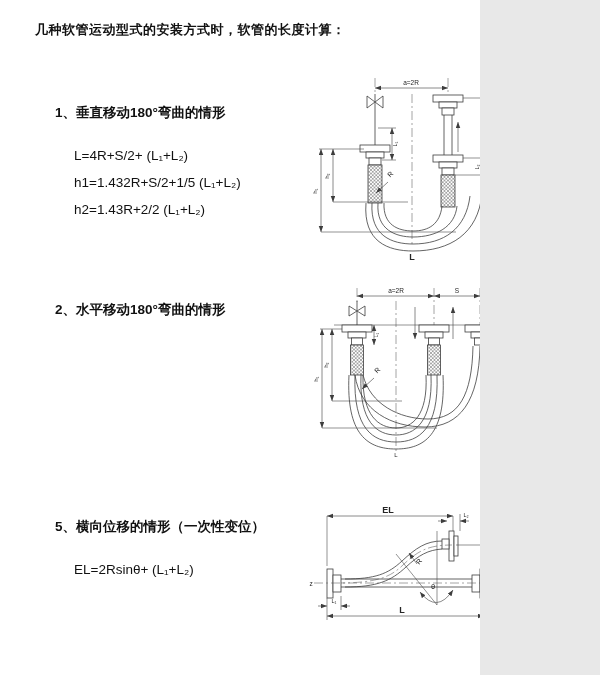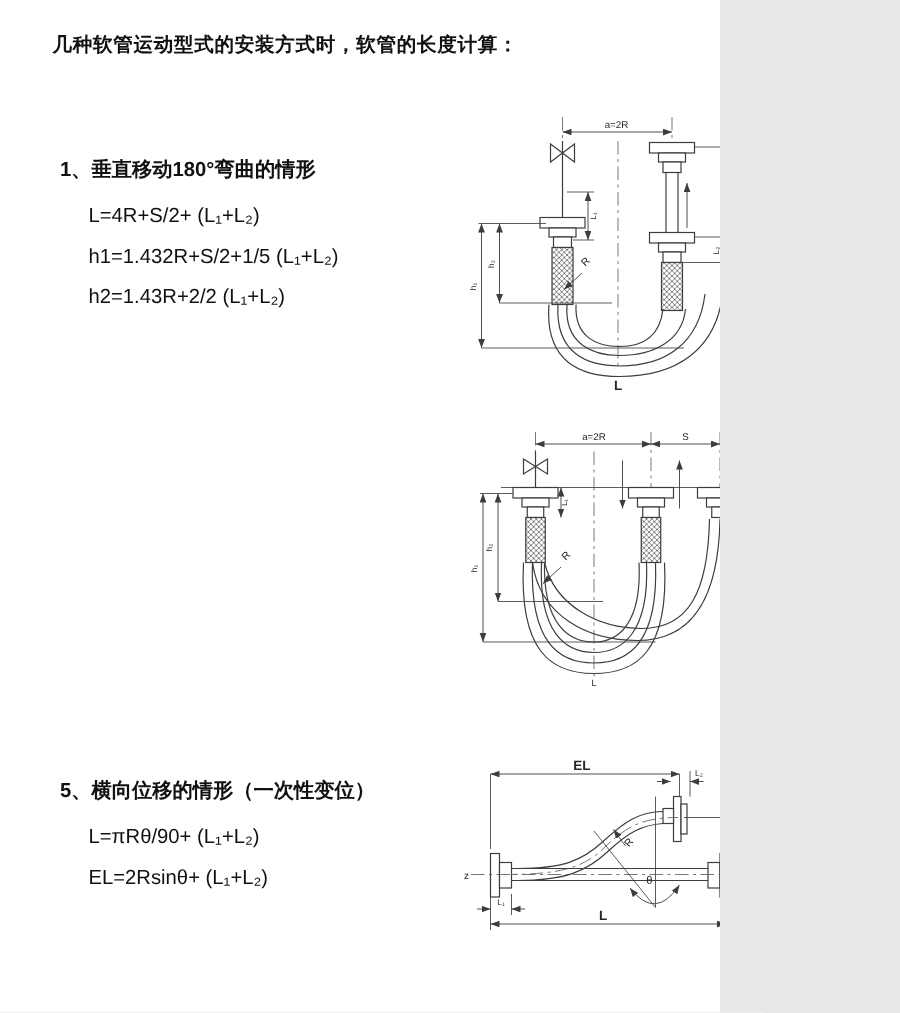--- a/index.html
+++ b/index.html
@@ -1,21 +1,21 @@
 <!DOCTYPE html>
 <html><head>
 <meta charset="utf-8">
 <style>
   html,body{margin:0;padding:0;background:#e8e8e8;}
   .page{position:relative;width:480px;height:675px;background:#ffffff;overflow:hidden;
         font-family:"Liberation Sans","DejaVu Sans",sans-serif;color:#111;}
   .title{position:absolute;left:35px;top:21px;font-size:13px;font-weight:700;letter-spacing:.5px;white-space:nowrap;}
-  .section{position:absolute;left:40px;}
+  .section{position:absolute;left:55px;}
   .heading{font-size:13.5px;font-weight:700;height:26px;white-space:nowrap;}
-  .formulas{padding-left:19px;}
+  .formulas{padding-left:19px;margin-top:12px;}
   .formula{height:27px;line-height:27px;font-size:13.5px;white-space:nowrap;}
   svg.diagram{position:absolute;}
   svg.diagram text{fill:#262626;font-family:"Liberation Sans","DejaVu Sans",sans-serif;}
   .ln{stroke:#3d3d3d;stroke-width:.8;fill:none;}
   .thin{stroke:#4a4a4a;stroke-width:.6;fill:none;}
   .dim{stroke:#4a4a4a;stroke-width:.65;fill:none;}
   .cl{stroke:#5a5a5a;stroke-width:.55;fill:none;stroke-dasharray:9 3 2 3;}
   .part{fill:#ffffff;stroke:#3d3d3d;stroke-width:.8;}
   .braid{fill:url(#hx);stroke:#3d3d3d;stroke-width:.8;}
 </style>
@@ -41,26 +41,26 @@
   <div class="section" style="top:104px">
     <div class="heading">1、垂直移动180°弯曲的情形</div>
     <div class="formulas">
       <div class="formula">L=4R+S/2+ (L₁+L₂)</div>
       <div class="formula">h1=1.432R+S/2+1/5 (L₁+L₂)</div>
       <div class="formula">h2=1.43R+2/2 (L₁+L₂)</div>
     </div>
   </div>
 
   <div class="section" style="top:301px">
+    <div class="heading">2、水平移动180°弯曲的情形</div>
   </div>
 
   <div class="section" style="top:518px">
     <div class="heading">5、横向位移的情形（一次性变位）</div>
     <div class="formulas">
-      <div class="formula">L=πRθ/90+ (L₁+L₂)</div>
       <div class="formula">EL=2Rsinθ+ (L₁+L₂)</div>
     </div>
   </div>
 
   <svg class="diagram" style="left:308px;top:72px" width="215" height="192" viewBox="0 0 215 192">
     <g>
       <line class="cl" x1="104" y1="22" x2="104" y2="174"></line>
       <line class="cl" x1="67" y1="6" x2="67" y2="22"></line>
       <line class="cl" x1="140" y1="6" x2="140" y2="22"></line>
     </g>

